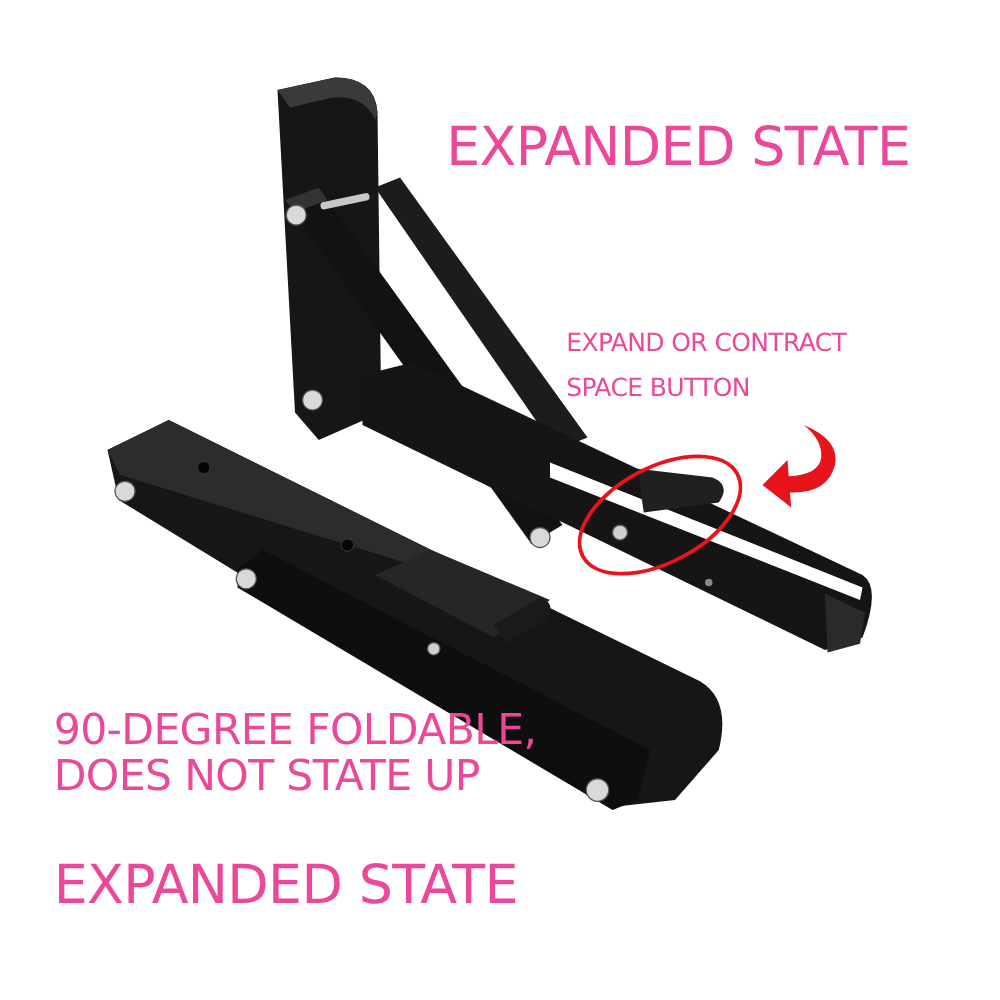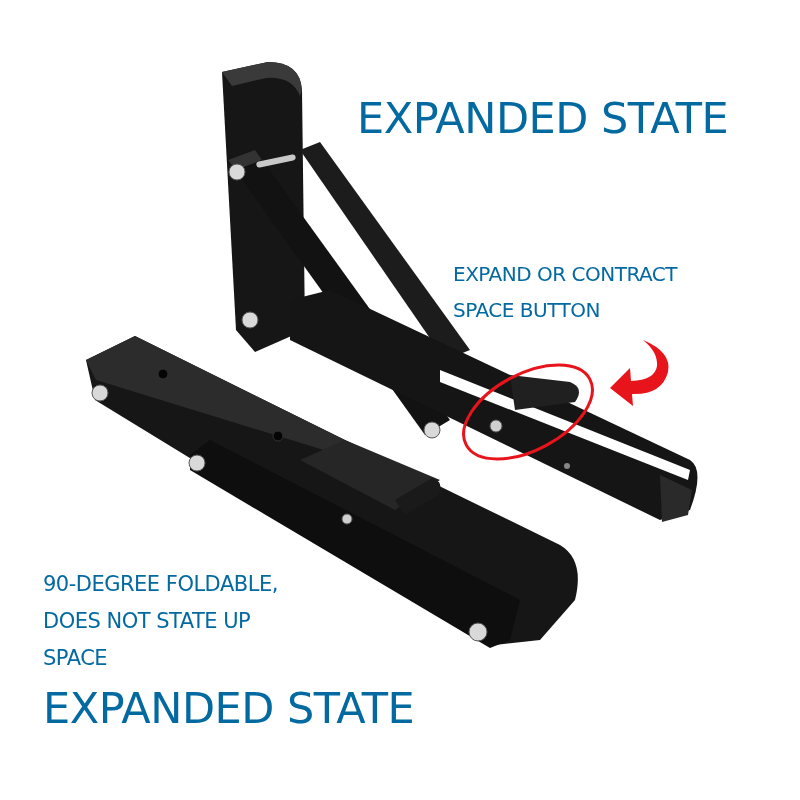--- a/index.html
+++ b/index.html
@@ -1,21 +1,21 @@
 <!DOCTYPE html>
 <html><head>
   <meta charset="utf-8">
   <style>
     html, body { margin: 0; padding: 0; background: #ffffff; }
     body { width: 800px; height: 800px; position: relative; overflow: hidden; font-family: "DejaVu Sans", sans-serif; }
-    .label { position: absolute; color: #0369a1; white-space: nowrap; letter-spacing: -0.5px; }
+    .label { position: absolute; color: #ec4899; white-space: nowrap; letter-spacing: -0.5px; }
     .title-top { left: 357px; top: 92px; font-size: 43px; line-height: 52px; font-weight: normal; }
     .callout { left: 453px; top: 256px; font-size: 20px; line-height: 36px; }
     .callout span { display: block; }
-    .fold-note { left: 43px; top: 566px; font-size: 21px; line-height: 37px; }
+    .fold-note { left: 43px; top: 566px; font-size: 34px; line-height: 37px; }
     .fold-note span { display: block; }
     .title-bottom { left: 43px; top: 682px; font-size: 43px; line-height: 52px; }
     svg.product { position: absolute; left: 0; top: 0; }
   </style>
 </head>
 <body>
 
 <svg class="product" width="800" height="800" viewBox="0 0 800 800">
 
   <g>
@@ -68,16 +68,15 @@
 <div class="label title-top">EXPANDED STATE</div>
 
 <div class="label callout">
   <span>EXPAND OR CONTRACT</span>
   <span>SPACE BUTTON</span>
 </div>
 
 <div class="label fold-note">
   <span>90-DEGREE FOLDABLE,</span>
   <span>DOES NOT STATE UP</span>
-  <span>SPACE</span>
 </div>
 
 <div class="label title-bottom">EXPANDED STATE</div>
 
 </body></html>

